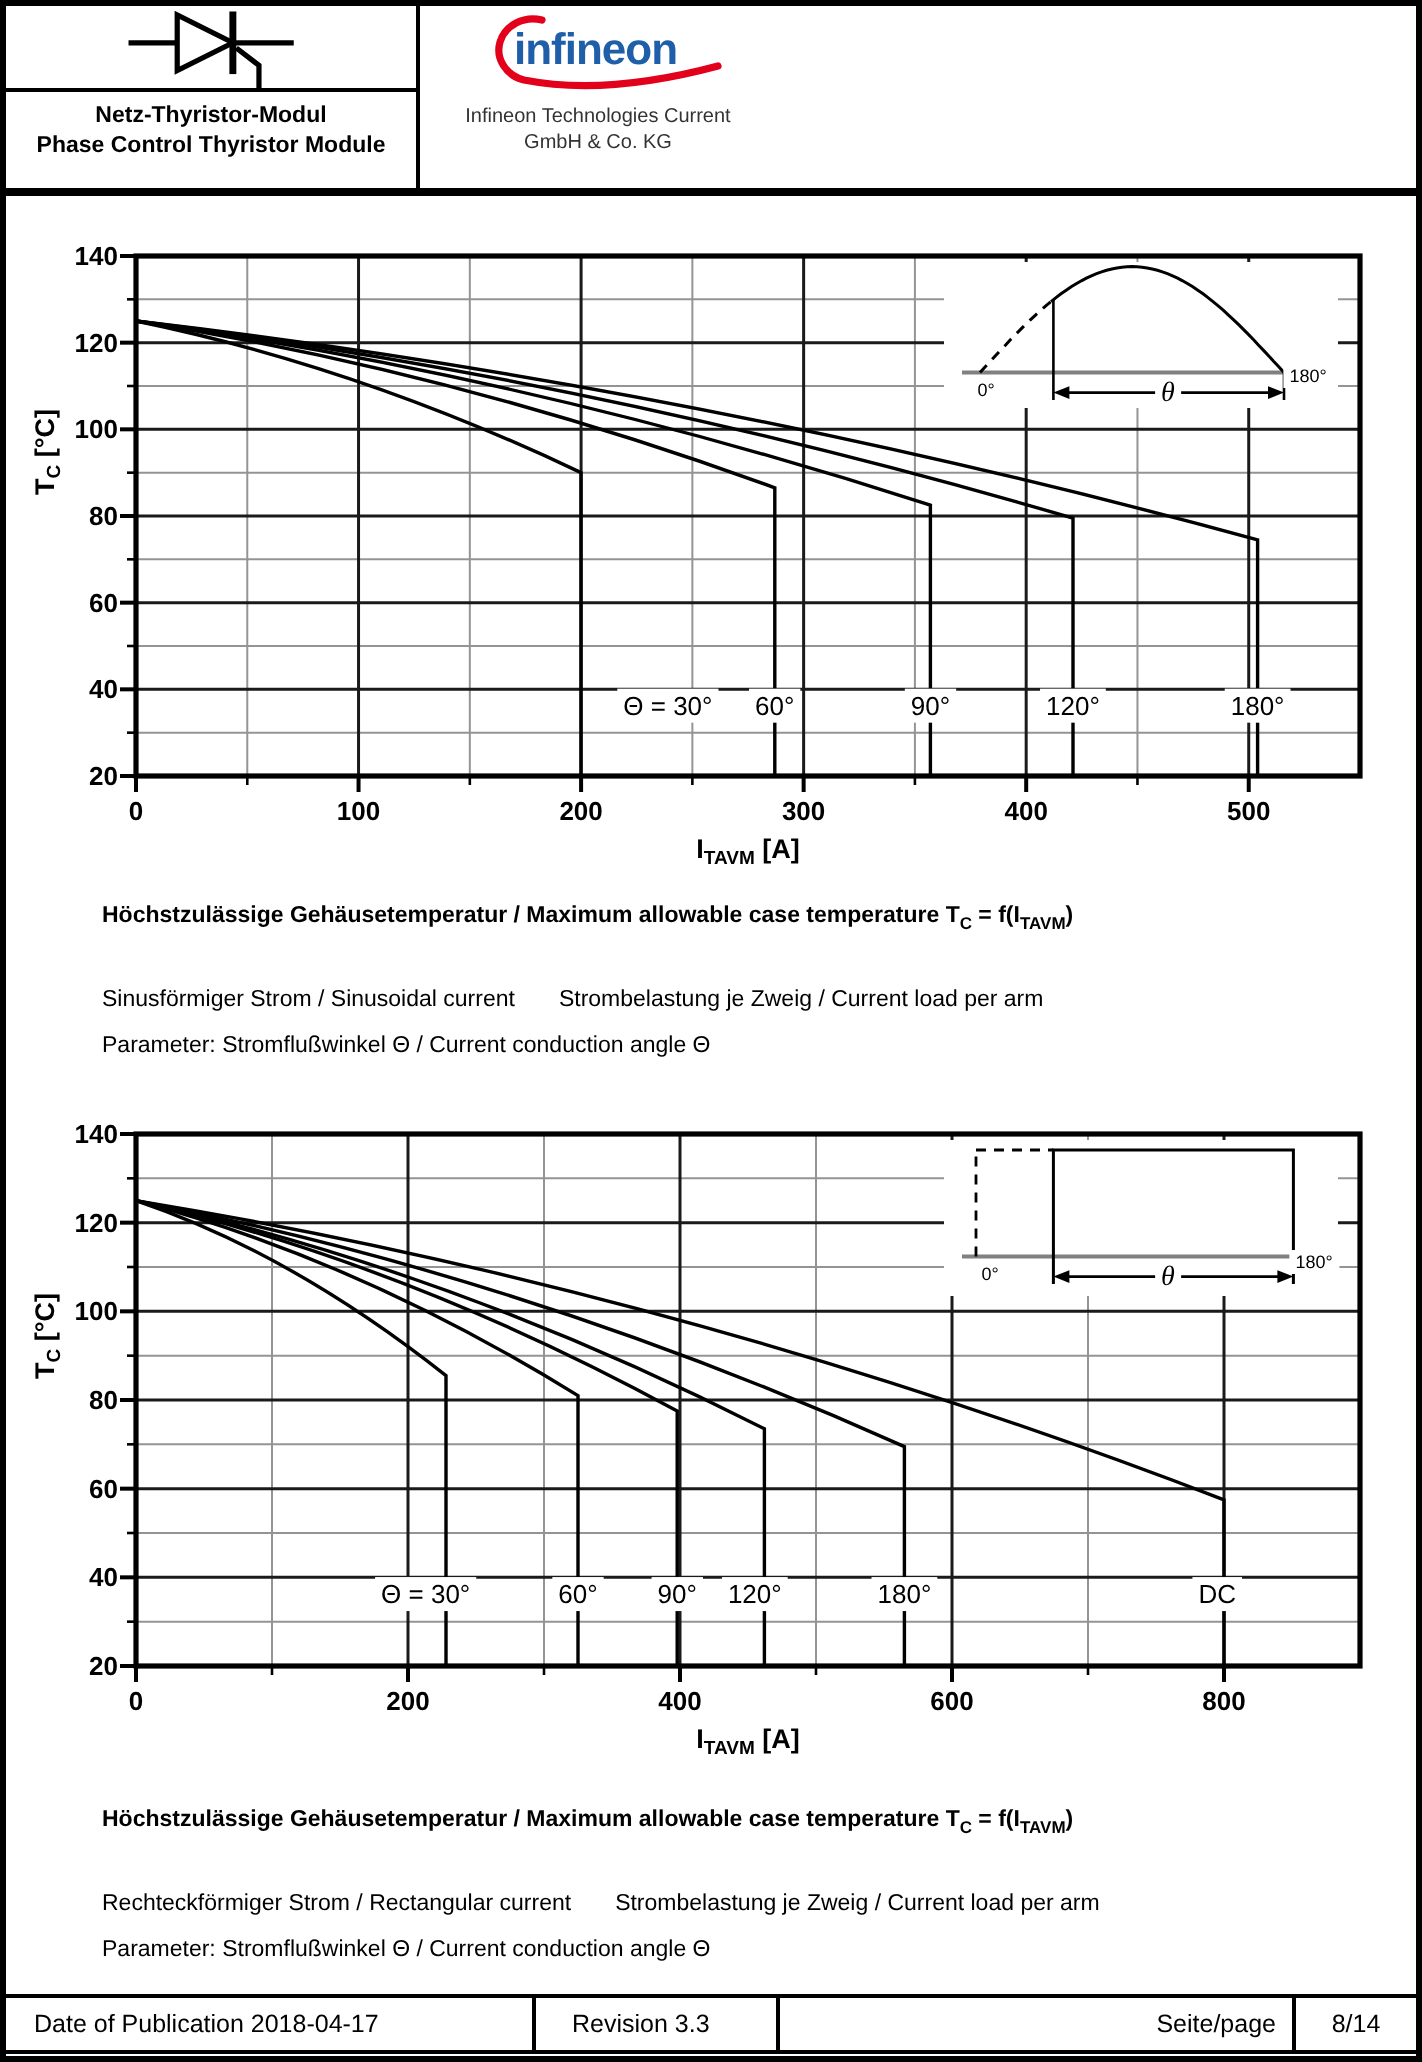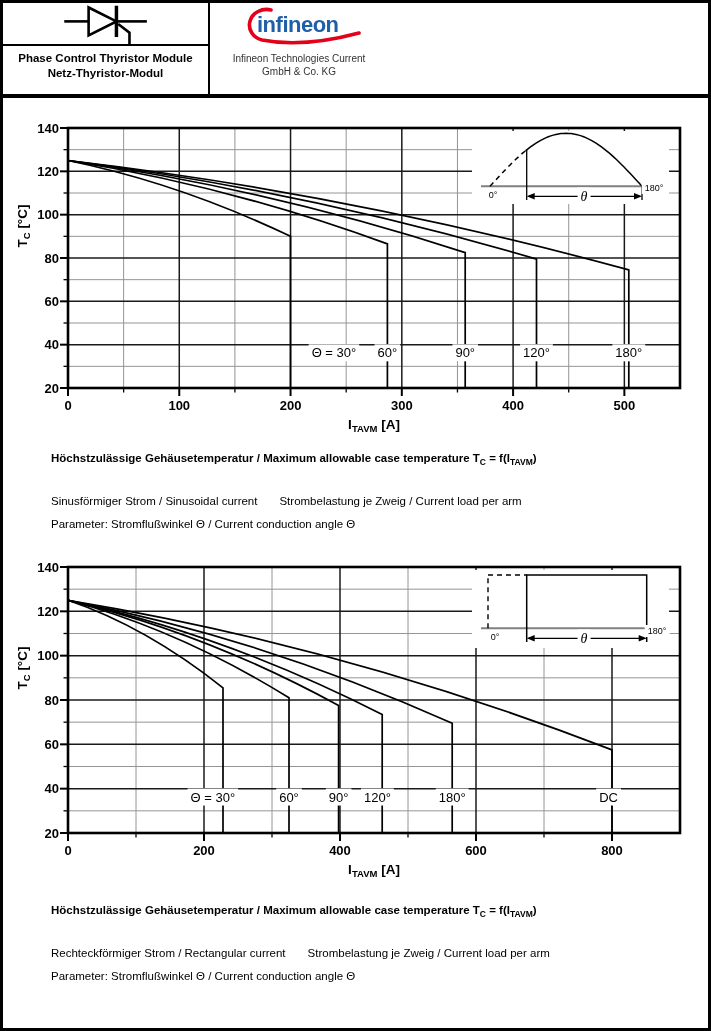--- a/index.html
+++ b/index.html
@@ -54,22 +54,22 @@
       <div class="hc-top">
         <svg width="100" height="40" viewBox="0 0 100 46">
           <line x1="2" y1="20" x2="30" y2="20" stroke="#000" stroke-width="3"></line>
           <polygon points="30,4 30,36 62,20" fill="none" stroke="#000" stroke-width="3"></polygon>
           <line x1="62" y1="2" x2="62" y2="38" stroke="#000" stroke-width="4"></line>
           <line x1="62" y1="20" x2="97" y2="20" stroke="#000" stroke-width="3"></line>
           <polyline points="64,23 77,33 77,46" fill="none" stroke="#000" stroke-width="3"></polyline>
         </svg>
       </div>
       <div class="module-text">
+        <div>Netz-Thyristor-Modul</div>
         <div>Phase Control Thyristor Module</div>
-        <div>Netz-Thyristor-Modul</div>
       </div>
     </div>
     <div class="hcell c3">
       <div class="hc-top noline">
         <svg id="logo" width="132" height="42" viewBox="0 0 132 42">
           <path id="logo-swoosh" d="M38,6 A17,15.5 0 1 0 29,36 Q70,44 126,29" fill="none" stroke-width="3.6" stroke-linecap="round" stroke="#E2001A"></path>
           <text id="logo-text" x="24" y="28" font-size="22" font-weight="bold" letter-spacing="-0.5" fill="#1F5FAA">infineon</text>
         </svg>
       </div>
       <div class="company-text">
@@ -291,14 +291,20 @@
     </svg>
 
   <div class="caption" id="cap2">
     <div class="cap-title" id="cap2-title"><span>Höchstzulässige Gehäusetemperatur / Maximum allowable case temperature T</span><sub>C</sub><span> = f(I</span><sub>TAVM</sub><span>)</span></div>
     <div class="cap-sub">
       <span>Rechteckförmiger Strom / Rectangular current</span><span class="gap">Strombelastung je Zweig / Current load per arm</span>
     </div>
     <div class="cap-param">Parameter: Stromflußwinkel Θ  / Current conduction angle Θ</div>
   </div>
 
+  <div class="footer">
+    <div class="fcell f1">Date of Publication 2018-04-17</div>
+    <div class="fcell f2">Revision 3.3</div>
+    <div class="fcell f3">Seite/page</div>
+    <div class="fcell f4">8/14</div>
+  </div>
 
 </div>
 
 </body></html>

